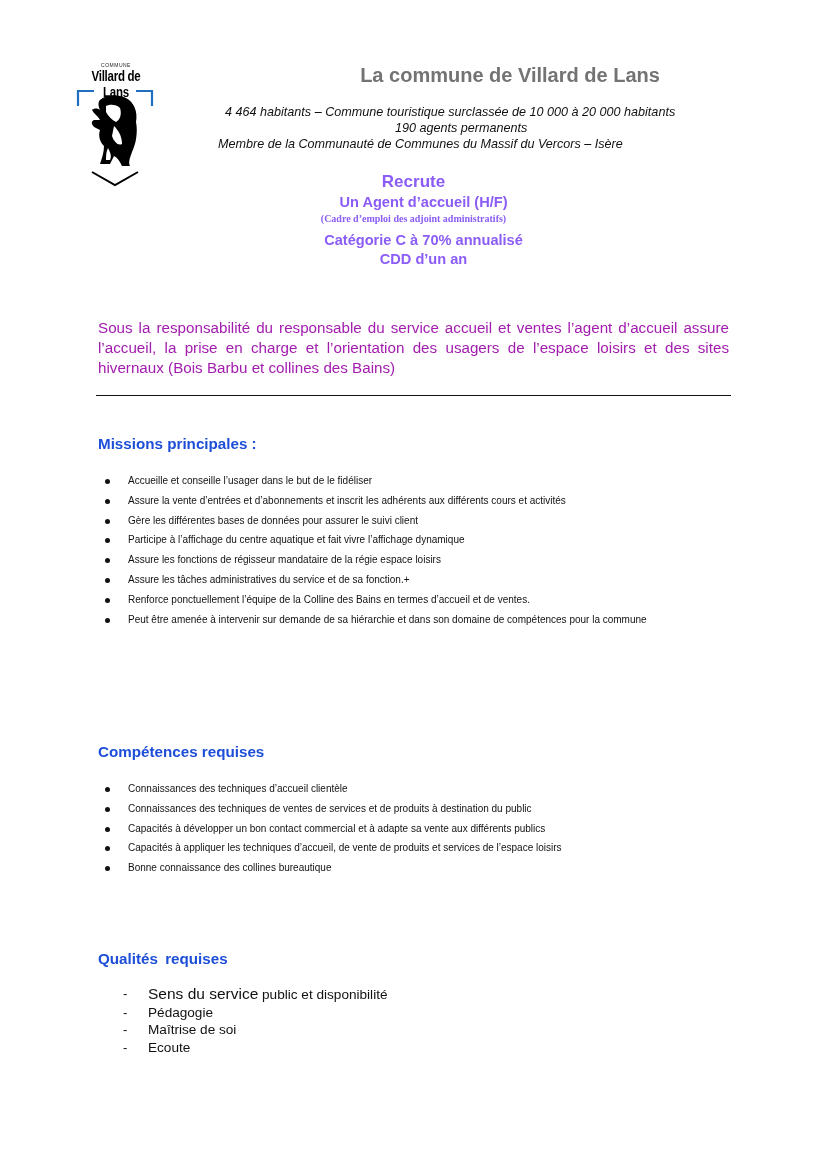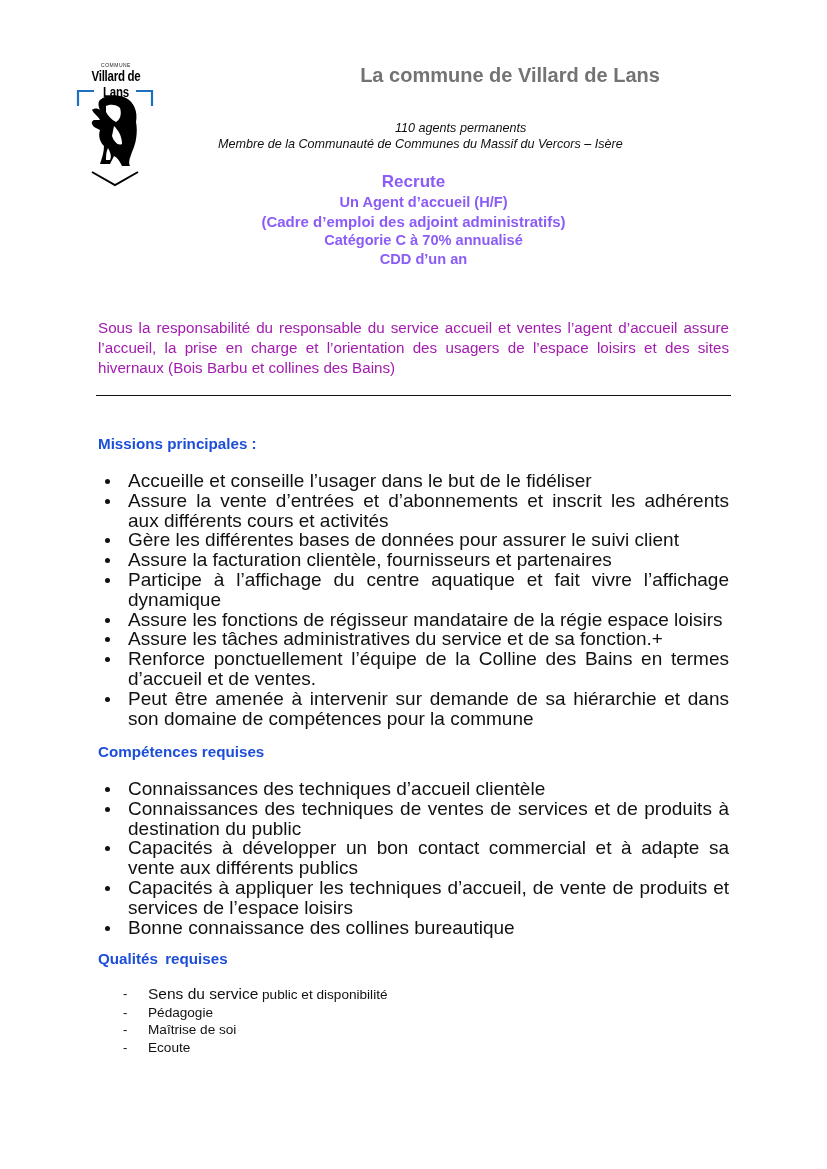--- a/index.html
+++ b/index.html
@@ -71,21 +71,21 @@
     .recrute {
       position: absolute;
       left: 0; width: 827px;
       text-align: center;
       font-weight: bold;
       color: #8b5cf6;
       white-space: nowrap;
     }
     .r0 { top: 172px; font-size: 17px; left: 0; }
     .r1 { top: 194px; font-size: 14.6px; left: 10px; }
-    .r2 { top: 213px; font-size: 15px; left: 0; }
+    .r2 { top: 213px; font-size: 10px; left: 0; font-family: Liberation Serif, serif; }
     .r3 { top: 232px; font-size: 14.6px; left: 10px; }
     .r4 { top: 251px; font-size: 14.6px; left: 10px; }
 
     .intro {
       position: absolute;
       left: 98px;
       width: 631px;
       top: 318px;
       font-size: 15.2px;
       line-height: 20px;
@@ -112,21 +112,21 @@
     .st-competences { top: 743px; }
     .st-qualites { top: 950px; word-spacing: 3px; }
 
     ul.bullets {
       position: absolute;
       left: 98px;
       width: 631px;
       margin: 0;
       padding: 0;
       list-style: none;
-      font-size: 19px;
+      font-size: 10px;
       line-height: 19.8px;
       color: #111;
     }
     ul.bullets li {
       position: relative;
       padding-left: 30px;
       text-align: justify;
     }
     ul.bullets li .bullet {
       position: absolute;
@@ -177,38 +177,38 @@
       <path d="M30 14 C36 8 48 8 56 12 C64 16 68 26 66 36 C68 46 66 58 62 66 C60 72 58 76 60 80 L52 80 C50 76 48 72 44 70 L40 78 L30 78 C32 72 34 66 34 60 C30 56 28 50 30 44 L26 42 C22 40 20 36 24 34 L30 34 C28 30 24 28 22 24 C24 22 28 22 30 24 C28 20 28 16 30 14 Z" fill="#000"></path>
       <path d="M36 20 C40 18 46 18 50 22 C52 28 50 34 46 36 C42 34 38 30 36 26 Z" fill="#fff"></path>
       <path d="M44 40 C48 44 52 50 52 58 C48 60 44 56 42 50 Z" fill="#fff"></path>
       <path d="M38 62 C40 66 42 70 40 74 L36 74 C36 70 36 66 38 62 Z" fill="#fff"></path>
 
       <path d="M22 86 L45 99 L68 86" fill="none" stroke="#000" stroke-width="2"></path>
     </svg>
   </div>
 
   <div class="title">La commune de Villard de Lans</div>
-  <div class="subline sub2">110  agents permanents</div>
+  <div class="subline sub1">4 464 habitants – Commune touristique surclassée de 10 000 à 20 000 habitants</div>
+  <div class="subline sub2">190  agents permanents</div>
   <div class="subline sub3">Membre de la Communauté de Communes du Massif du Vercors – Isère</div>
 
   <div class="recrute r0">Recrute</div>
   <div class="recrute r1">Un Agent d’accueil (H/F)</div>
   <div class="recrute r2">(Cadre d’emploi des adjoint administratifs)</div>
   <div class="recrute r3">Catégorie C  à 70% annualisé</div>
   <div class="recrute r4">CDD d’un an</div>
 
   <div class="intro">Sous la responsabilité du responsable du service accueil et ventes l’agent d’accueil assure l’accueil, la prise en charge et l’orientation des usagers de l’espace loisirs et des sites hivernaux (Bois Barbu et collines des Bains)</div>
   <div class="rule"></div>
 
   <div class="section-title st-missions">Missions principales :</div>
   <ul class="bullets list-missions">
     <li><span class="bullet"></span><span>Accueille et conseille l’usager dans le but de le fidéliser</span></li>
     <li><span class="bullet"></span><span>Assure la vente d’entrées et d’abonnements et inscrit les adhérents aux différents cours et activités</span></li>
     <li><span class="bullet"></span><span>Gère les différentes bases de données pour assurer le suivi client</span></li>
-    <li><span class="bullet"></span><span>Assure la facturation clientèle, fournisseurs et partenaires</span></li>
     <li><span class="bullet"></span><span>Participe à l’affichage du centre aquatique et fait vivre l’affichage dynamique</span></li>
     <li><span class="bullet"></span><span>Assure les fonctions de régisseur mandataire de la régie espace loisirs</span></li>
     <li><span class="bullet"></span><span>Assure les tâches administratives du service et de sa fonction.+</span></li>
     <li><span class="bullet"></span><span>Renforce ponctuellement l’équipe de la Colline des Bains en termes d’accueil et de ventes.</span></li>
     <li><span class="bullet"></span><span>Peut être amenée à intervenir sur demande de sa hiérarchie et dans son domaine de compétences pour la commune</span></li>
   </ul>
 
   <div class="section-title st-competences">Compétences requises</div>
   <ul class="bullets list-competences">
     <li><span class="bullet"></span><span>Connaissances des techniques d’accueil clientèle</span></li>

